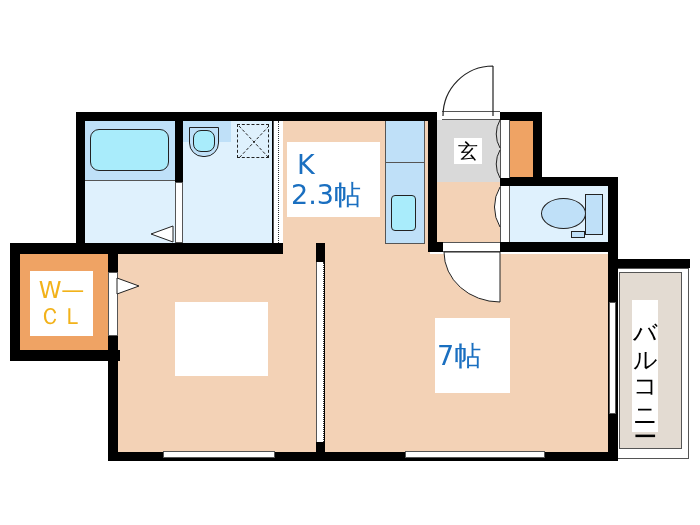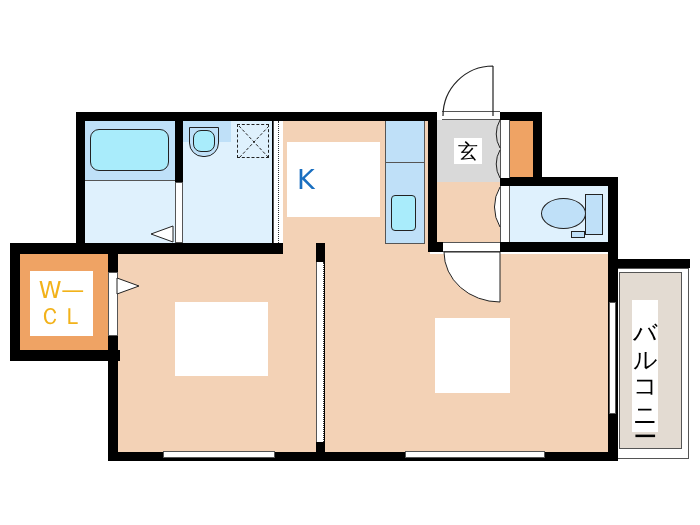--- a/index.html
+++ b/index.html
@@ -122,32 +122,34 @@
   <path d="M39,0 A39,39 0 0 0 39,40" fill="#fff" stroke="#222" stroke-width="1"></path>
 </svg>
 
 <div class="abs" style="left:443px;top:242px;width:57px;height:10px;background:#fff;border-top:1px solid #555;border-bottom:1px solid #555;"></div>
 <svg width="60" height="60" style="left:443px;top:252px;">
   <path d="M57,0 L57,50 A56,50 0 0 1 1,0 Z" fill="#fff" stroke="#222" stroke-width="1"></path>
 </svg>
 
 <div class="room-label" style="left:287px;top:142px;width:93px;height:75px;padding-left:4px;font-size:27px;">
   <span style="padding-left:6px;">K</span>
+  <span>2.3帖</span>
 </div>
 
 <div class="room-label" style="left:454px;top:138px;width:28px;height:26px;font-size:20px;color:#000;align-items:center;">
   <span>玄</span>
 </div>
 
 <div class="room-label wcl-label" style="left:30px;top:271px;width:63px;height:65px;font-size:23px;align-items:center;">
   <span>W—</span>
   <span>ＣＬ</span>
 </div>
 
 <div class="room-label" style="left:175px;top:302px;width:93px;height:74px;font-size:27px;padding-left:2px;">
 </div>
 
 <div class="room-label" style="left:435px;top:318px;width:75px;height:75px;font-size:27px;padding-left:2px;">
+  <span>7帖</span>
 </div>
 
 <div class="room-label balc-label" style="left:632px;top:300px;width:26px;height:132px;">
   <span>バルコニー</span>
 </div>
 
 </body></html>

